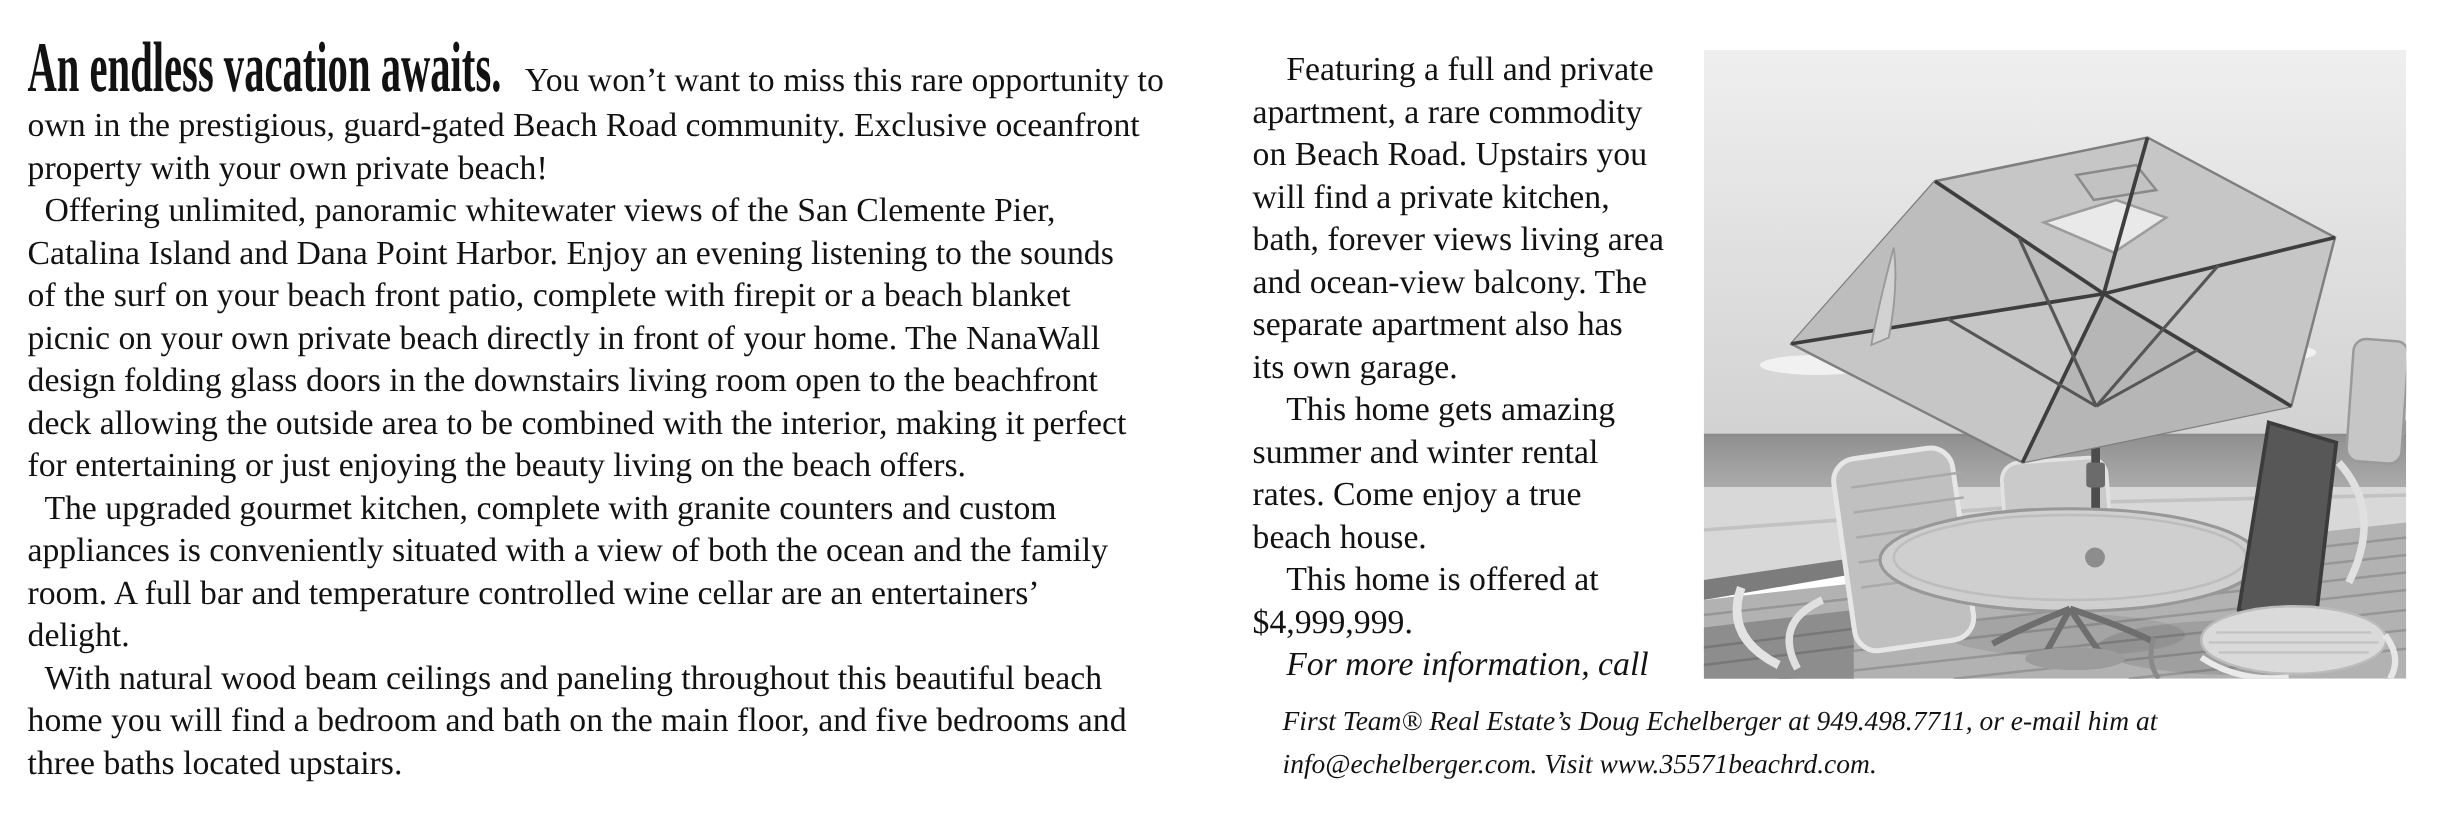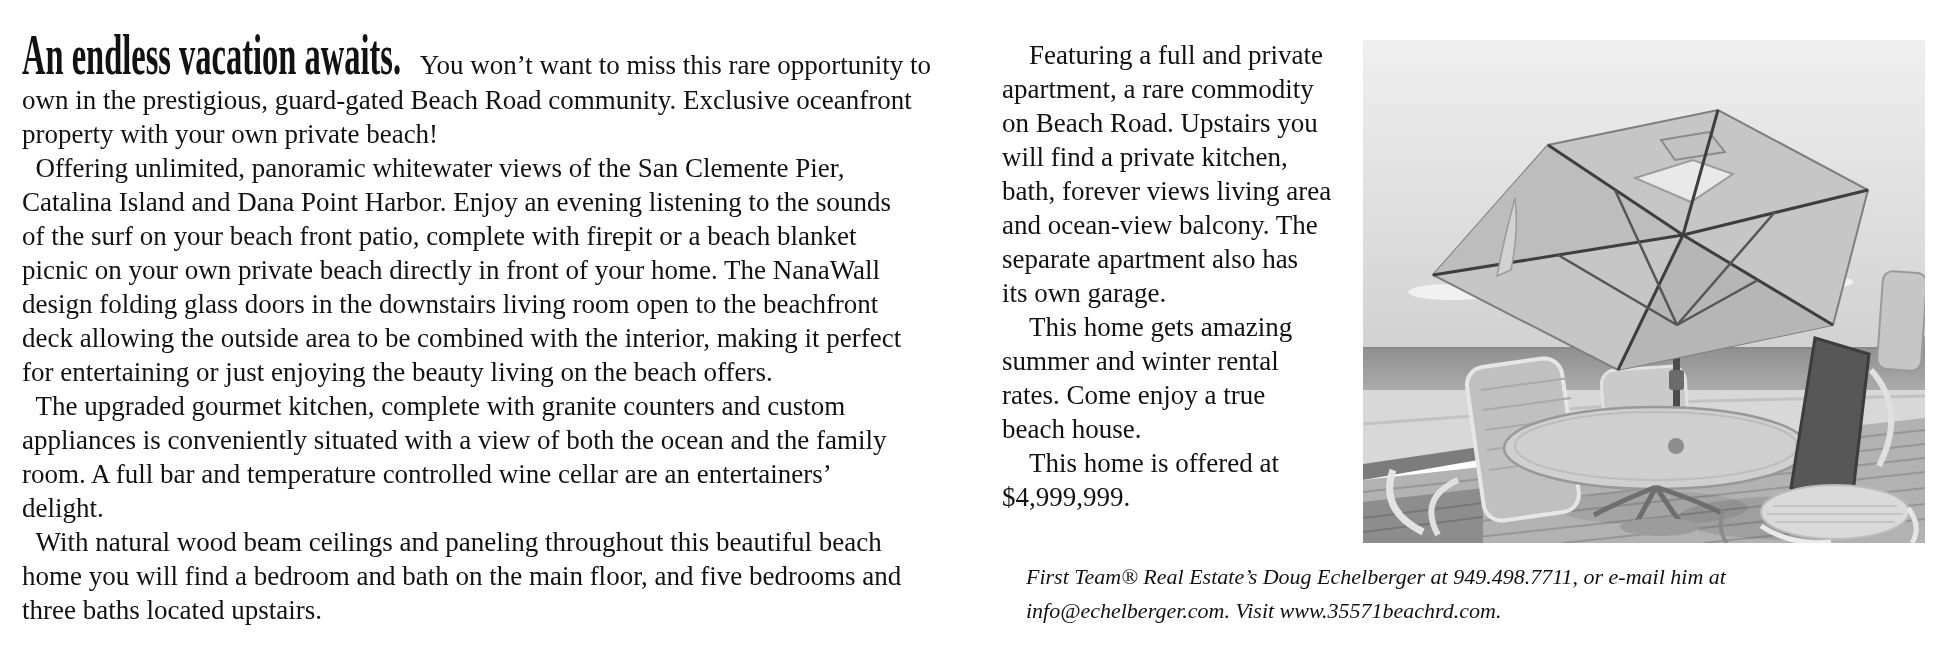--- a/index.html
+++ b/index.html
@@ -62,21 +62,21 @@
 bath, forever views living area
 and ocean-view balcony. The
 separate apartment also has
 its own garage.
  This home gets amazing
 summer and winter rental
 rates. Come enjoy a true
 beach house.
  This home is offered at
 $4,999,999.
-</span></div>
+</span><span class="italic"> For more information, call</span></div>
 
   <div class="col2-footer">First Team® Real Estate’s Doug Echelberger at 949.498.7711, or e-mail him at
 info@echelberger.com. Visit www.35571beachrd.com.</div>
 
   <div class="photo">
     <svg width="562" height="503" viewBox="0 0 562 503" xmlns="http://www.w3.org/2000/svg">
       <defs>
         <linearGradient id="sky" x1="0" y1="0" x2="0" y2="1">
           <stop offset="0" stop-color="#efefef"></stop>
           <stop offset="1" stop-color="#d2d2d2"></stop>

